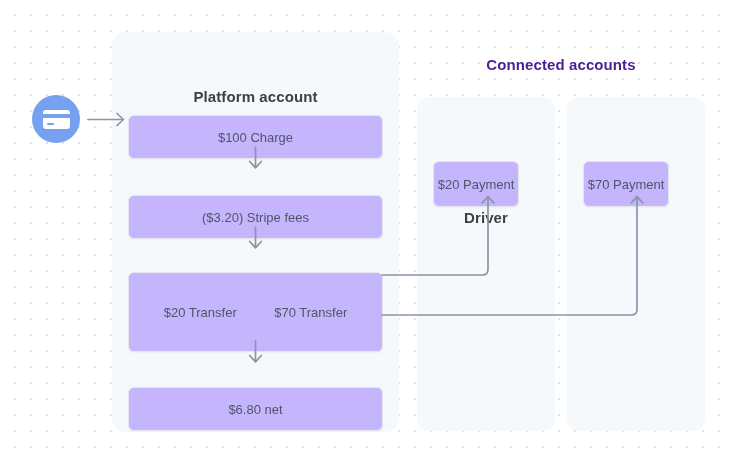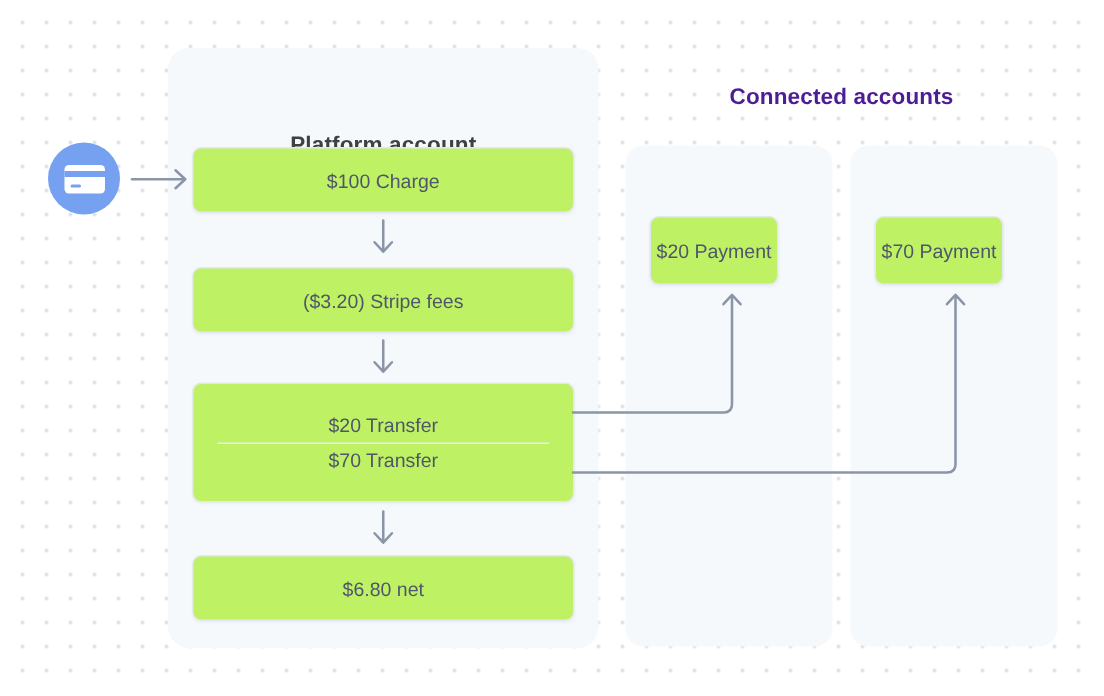--- a/index.html
+++ b/index.html
@@ -23,29 +23,29 @@
     position:absolute;left:0;right:0;text-align:center;
     font-size:15px;font-weight:700;color:#404040;letter-spacing:.1px;
   }
   .platform-title{top:56px;}
   .account-title{top:112px;}
   .connected-title{
     position:absolute;left:417px;top:56px;width:288px;text-align:center;
     font-size:15px;font-weight:700;color:#4c1d95;letter-spacing:.1px;
   }
   .flow-box{
-    position:absolute;background:#bef264;border:1px solid #e3e8ee;border-radius:6px;
+    position:absolute;background:#c4b5fd;border:1px solid #e3e8ee;border-radius:6px;
     box-shadow:0 1px 2px rgba(60,66,87,.05);
     display:flex;align-items:center;justify-content:center;
-    font-size:13px;color:#4f566b;box-sizing:border-box;
+    font-size:13px;color:#4f566b;box-sizing:border-box;margin-top:17px;
   }
   .pbox{left:16px;width:255px;height:44px;}
   .box-charge{top:66px;}
   .box-fees{top:146px;}
-  .box-transfers{top:223px;height:80px;flex-direction:column;align-items:stretch;padding:16px;}
+  .box-transfers{top:223px;height:80px;flex-direction:row;align-items:stretch;padding:16px;}
   .transfer-row{flex:1;display:flex;align-items:center;justify-content:center;}
   .transfer-divider{height:1px;background:#ebeff4;margin:0;}
   .box-net{top:338px;}
   .payment-box{left:16px;width:86px;height:46px;top:47px;}
   .source-avatar{
     position:absolute;left:32px;top:95px;width:48px;height:48px;border-radius:50%;
     background:#75a1f0;display:flex;align-items:center;justify-content:center;
   }
   .credit-card{
     position:relative;width:27px;height:19px;background:#ffffff;border-radius:3px;
@@ -95,20 +95,21 @@
     </div>
 
     <div class="flow-box pbox box-net">
       <span>$6.80 net</span>
     </div>
   </div>
 
   <div class="connected-title">Connected accounts</div>
 
   <div class="panel panel-account panel-driver" style="background-color: rgb(246, 249, 252);">
+    <div class="panel-title account-title">Driver</div>
     <div class="flow-box payment-box">
       <span>$20 Payment</span>
     </div>
   </div>
 
   <div class="panel panel-account panel-restaurant" style="background-color: rgb(246, 249, 252);">
     <div class="flow-box payment-box">
       <span>$70 Payment</span>
     </div>
   </div>

